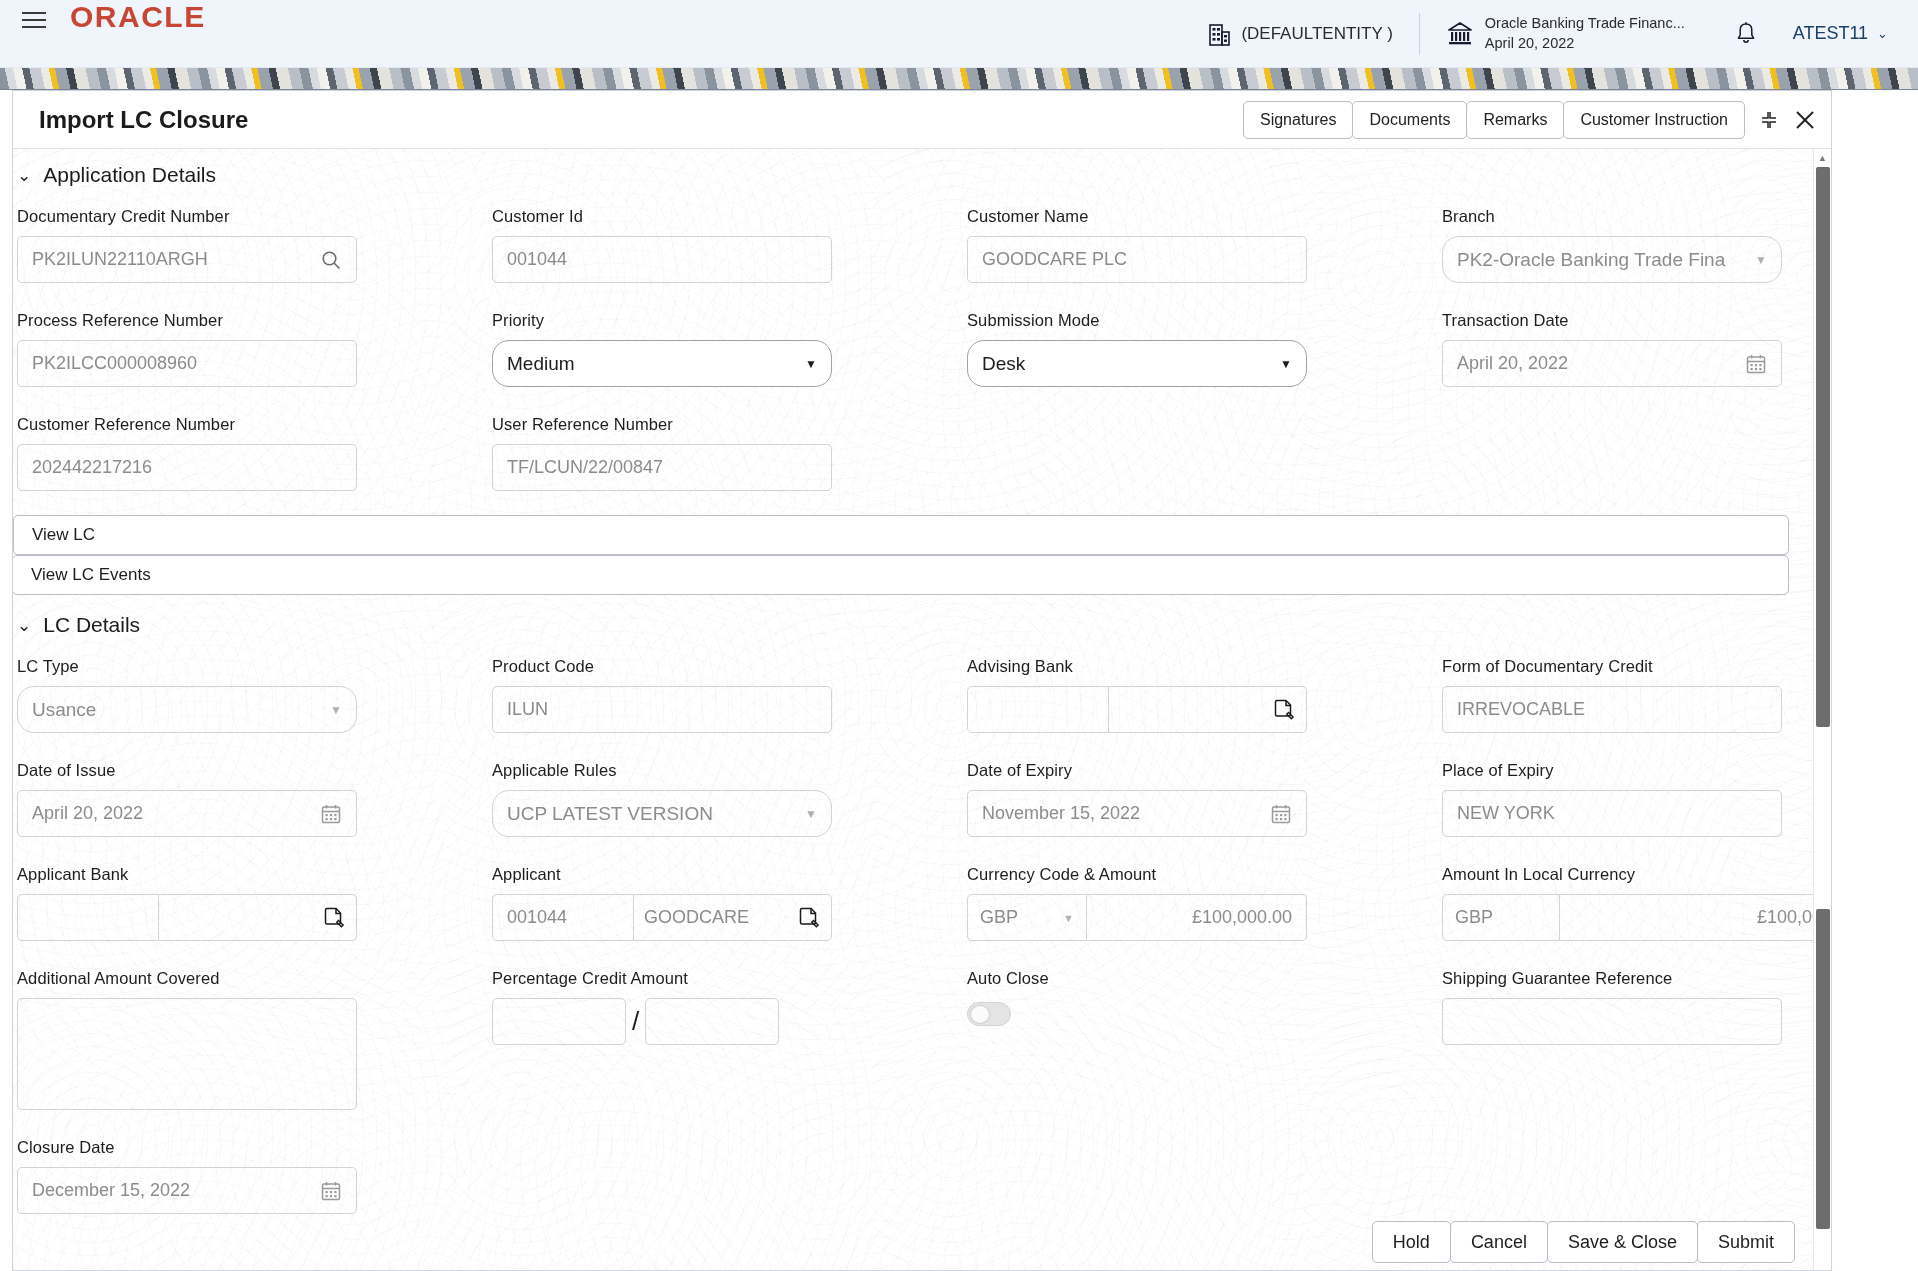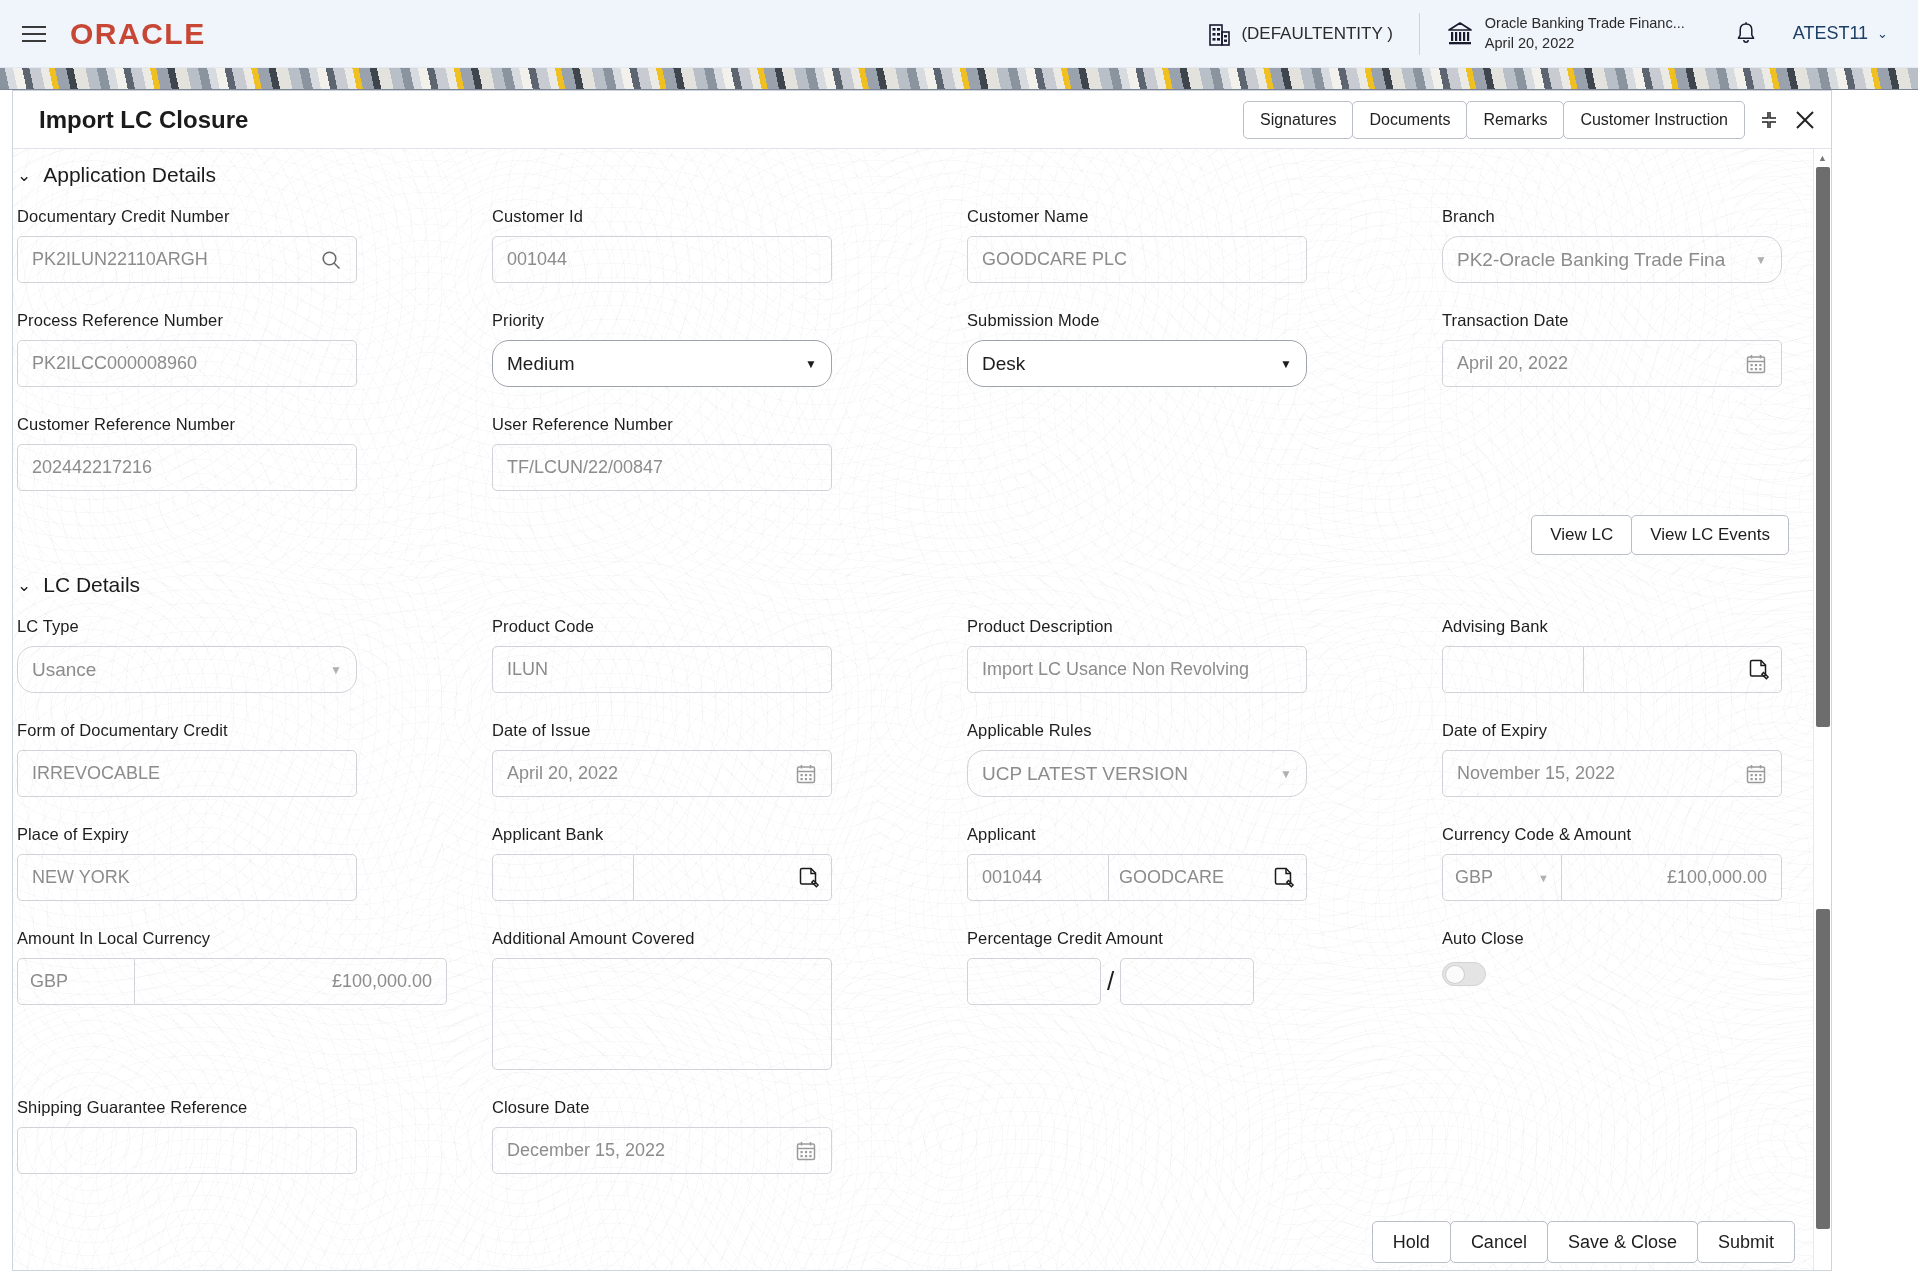--- a/index.html
+++ b/index.html
@@ -6,21 +6,21 @@
   html, body {
     width: 1918px; height: 1271px;
     font-family: "Liberation Sans", sans-serif;
     background: #ffffff; overflow: hidden;
   }
 
   
   .topbar {
     position: relative; height: 68px; width: 100%;
     background: #f0f4fb;
-    display: flex; align-items: center;
+    display: flex; 
     border-bottom: 1px solid #e3e8f2;
   }
   .hamburger {
     margin-left: 14px; width: 40px; height: 40px;
     display: flex; flex-direction: column; justify-content: center;
     align-items: center; gap: 5px; cursor: pointer;
   }
   .hamburger span { display:block; width: 24px; height: 2px; background: #3a3a3a; }
   .oracle-logo {
     margin-left: 16px; color: #c74634;
@@ -208,20 +208,21 @@
     margin-top: 14px;
   }
   .toggle .knob {
     width: 20px; height: 19px; border-radius: 50%; background: #fbfbfb;
     border: 1px solid #cfcfcf;
   }
 
   .vlc-row {
     display: flex; justify-content: flex-end; gap: 0;
     padding: 6px 24px 4px 0;
+    flex-direction: column;
   }
   .vbtn {
     height: 40px; padding: 0 18px; border: 1px solid #b9bec7;
     background: #fff; border-radius: 5px; font-size: 17px; color: #1d1d1d;
     display: flex; align-items: center; cursor: pointer; margin-left: -1px;
   }
   .vbtn:first-child { margin-left: 0; }
 
   
   .footer {
@@ -462,26 +463,20 @@
           </div>
         </div>
 
         <div class="fld">
           <div class="fld-label">Product Code</div>
           <div class="inp">
             <span class="val">ILUN</span>
           </div>
         </div>
 
-        <div class="fld">
-          <div class="fld-label">Product Description</div>
-          <div class="inp">
-            <span class="val">Import LC Usance Non Revolving</span>
-          </div>
-        </div>
 
         <div class="fld">
           <div class="fld-label">Advising Bank</div>
           <div class="split">
             <div class="a"></div>
             <div class="b">
               <span></span>
               <span class="doc-ico">
                 <svg width="24" height="24" viewBox="0 0 24 24">
                   <path d="M5 2.5 h9 l4.5 4.5 v9.5 a1.5 1.5 0 0 1 -1.5 1.5 H5 a1.5 1.5 0 0 1 -1.5 -1.5 V4 A1.5 1.5 0 0 1 5 2.5 Z" fill="none" stroke="#1a1a1a" stroke-width="1.5"></path>

